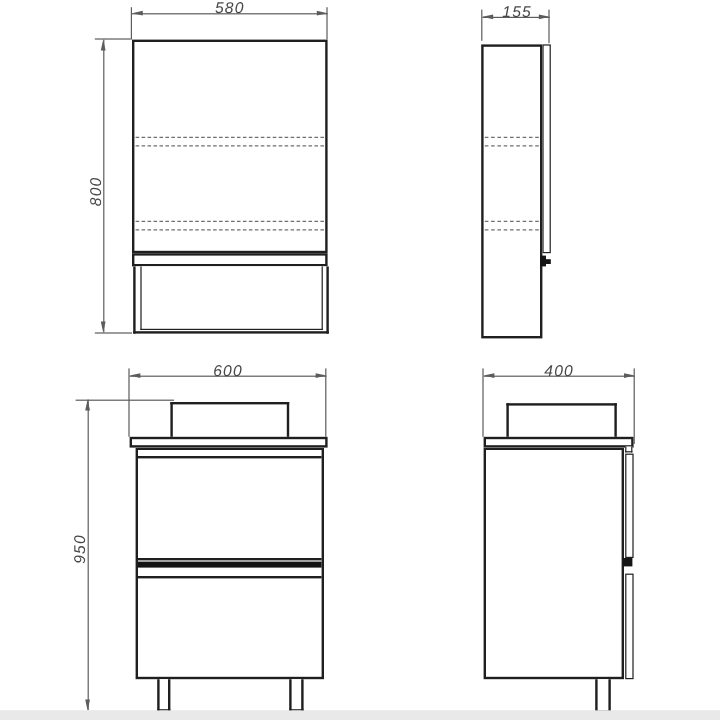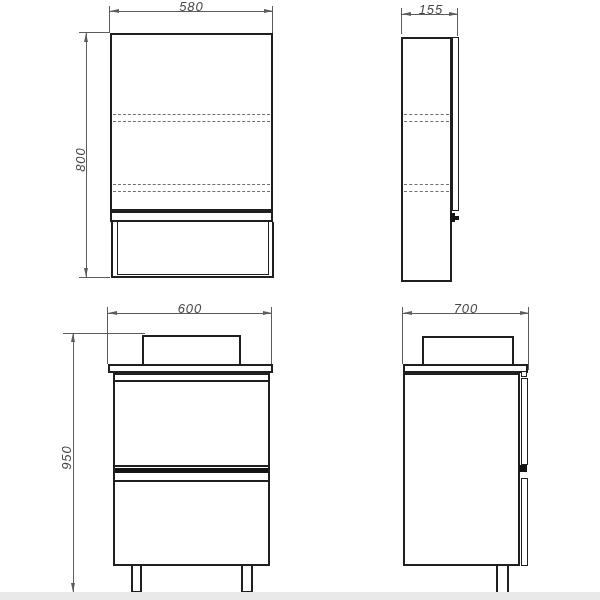--- a/index.html
+++ b/index.html
@@ -126,21 +126,21 @@
     <div class="rect noTop" style="left:241px;top:566px;width:12px;height:27px;border-width:2px;"></div>
   </div>
 
   <div class="group">
 
     <div class="ext-v" style="left:402px;top:307px;height:57px;"></div>
     <div class="ext-v" style="left:528px;top:307px;height:63px;"></div>
     <div class="dl-h" style="left:403px;top:313px;width:126px;"></div>
     <div class="arr l" style="left:403px;top:310.5px;"></div>
     <div class="arr r" style="left:520px;top:310.5px;"></div>
-    <div class="dimtext" style="left:403px;top:302px;width:126px;">700</div>
+    <div class="dimtext" style="left:403px;top:302px;width:126px;">400</div>
 
     <div class="rect noBottom" style="left:422px;top:336px;width:92px;height:30px;"></div>
 
     <div class="rect" style="left:403px;top:364px;width:125px;height:9px;"></div>
     <div class="rect thin noTop" style="left:521px;top:372px;width:6px;height:5px;"></div>
 
     <div class="rect" style="left:403px;top:373px;width:117px;height:193px;"></div>
 
     <div class="rect thin" style="left:521px;top:378px;width:6.5px;height:87px;"></div>
     <div class="fill" style="left:519px;top:465px;width:8px;height:7px;"></div>

